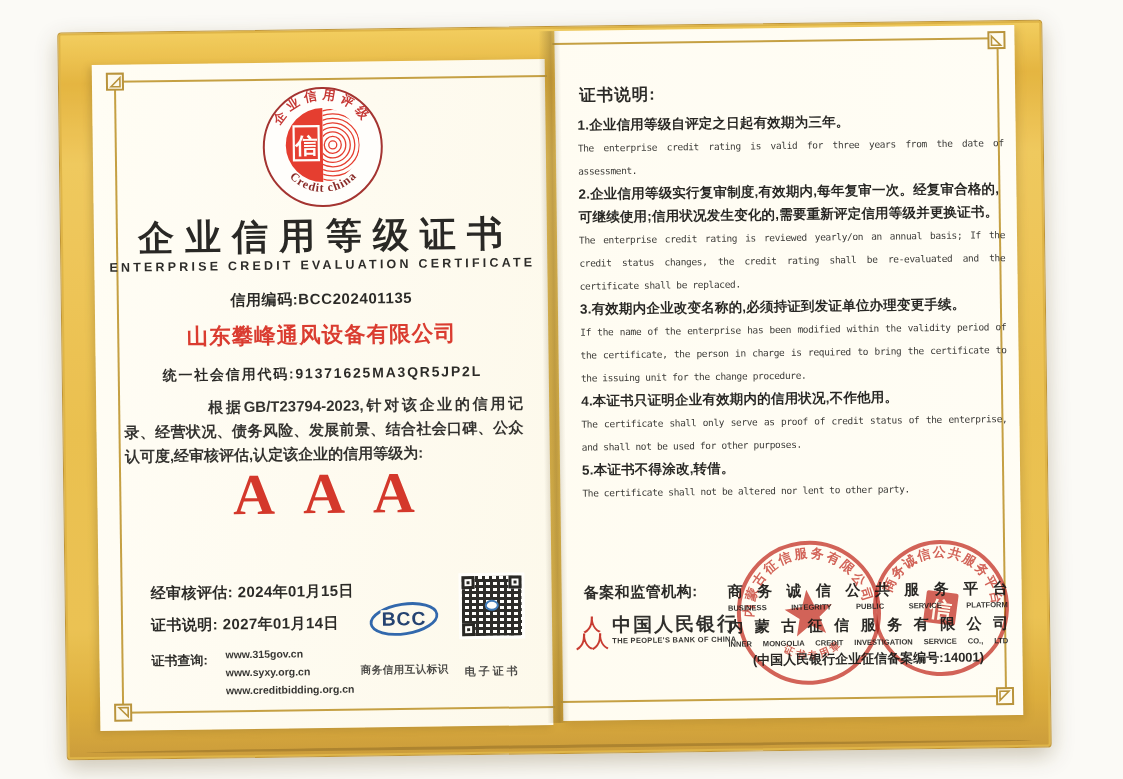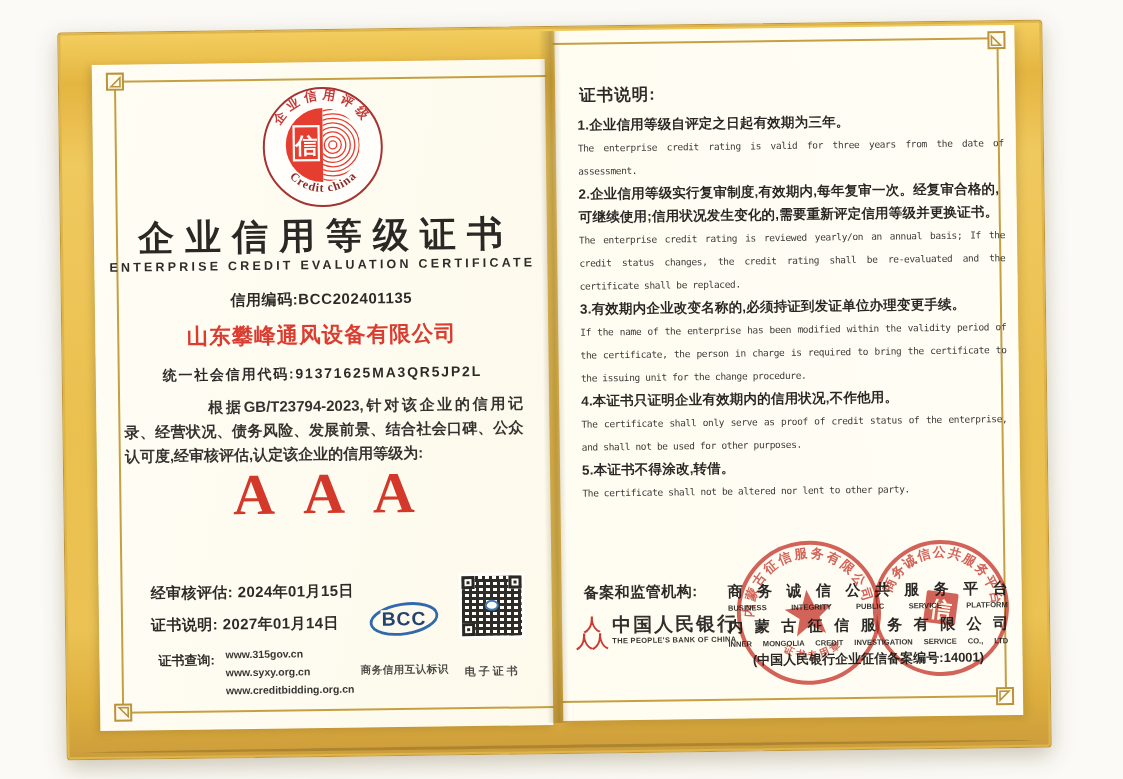--- a/index.html
+++ b/index.html
@@ -44,21 +44,21 @@
   .uscc{position:absolute;left:0;right:0;top:303px;text-align:center;
         font-weight:700;font-size:14px;letter-spacing:1.8px;}
   .statement{position:absolute;left:28px;right:26px;top:332px;
         font-weight:700;font-size:15px;line-height:24px;text-align:justify;
         text-indent:84px;color:#1c1c1c;}
   .rating{position:absolute;left:0;right:0;top:398px;text-align:center;
         font-family:"Liberation Serif","DejaVu Serif",serif;font-weight:700;
         font-size:58px;letter-spacing:28px;padding-left:28px;color:#d02318;}
   .issue-row,.valid-row{position:absolute;left:52px;font-weight:700;font-size:15px;letter-spacing:.4px;}
   .issue-row{top:520px;} .valid-row{top:552px;}
-  .query-label{position:absolute;left:52px;top:588px;font-weight:700;font-size:13px;margin-left:7px;}
+  .query-label{position:absolute;left:52px;top:588px;font-weight:700;font-size:13px;}
   .urls{position:absolute;left:126px;top:582px;font-weight:700;font-size:10.5px;line-height:18px;color:#222;}
   .bcc{position:absolute;left:268px;top:534px;width:74px;height:48px;}
   .bcc-caption{position:absolute;left:232px;top:602px;width:146px;text-align:center;
         font-size:10.5px;font-weight:700;color:#3a3a3a;letter-spacing:.5px;}
   .qr{position:absolute;left:363px;top:516px;width:60px;height:60px;background:#fff;
         background-image:repeating-linear-gradient(0deg,#161616 0 3px,transparent 3px 6px),
                          repeating-linear-gradient(90deg,#161616 0 3px,#fff 3px 7px);
         outline:3px solid #fff;}
   .qr .f{position:absolute;width:13px;height:13px;border:3px solid #111;background:#fff;box-sizing:border-box;}
   .qr .f::after{content:"";position:absolute;inset:2px;background:#111;}

